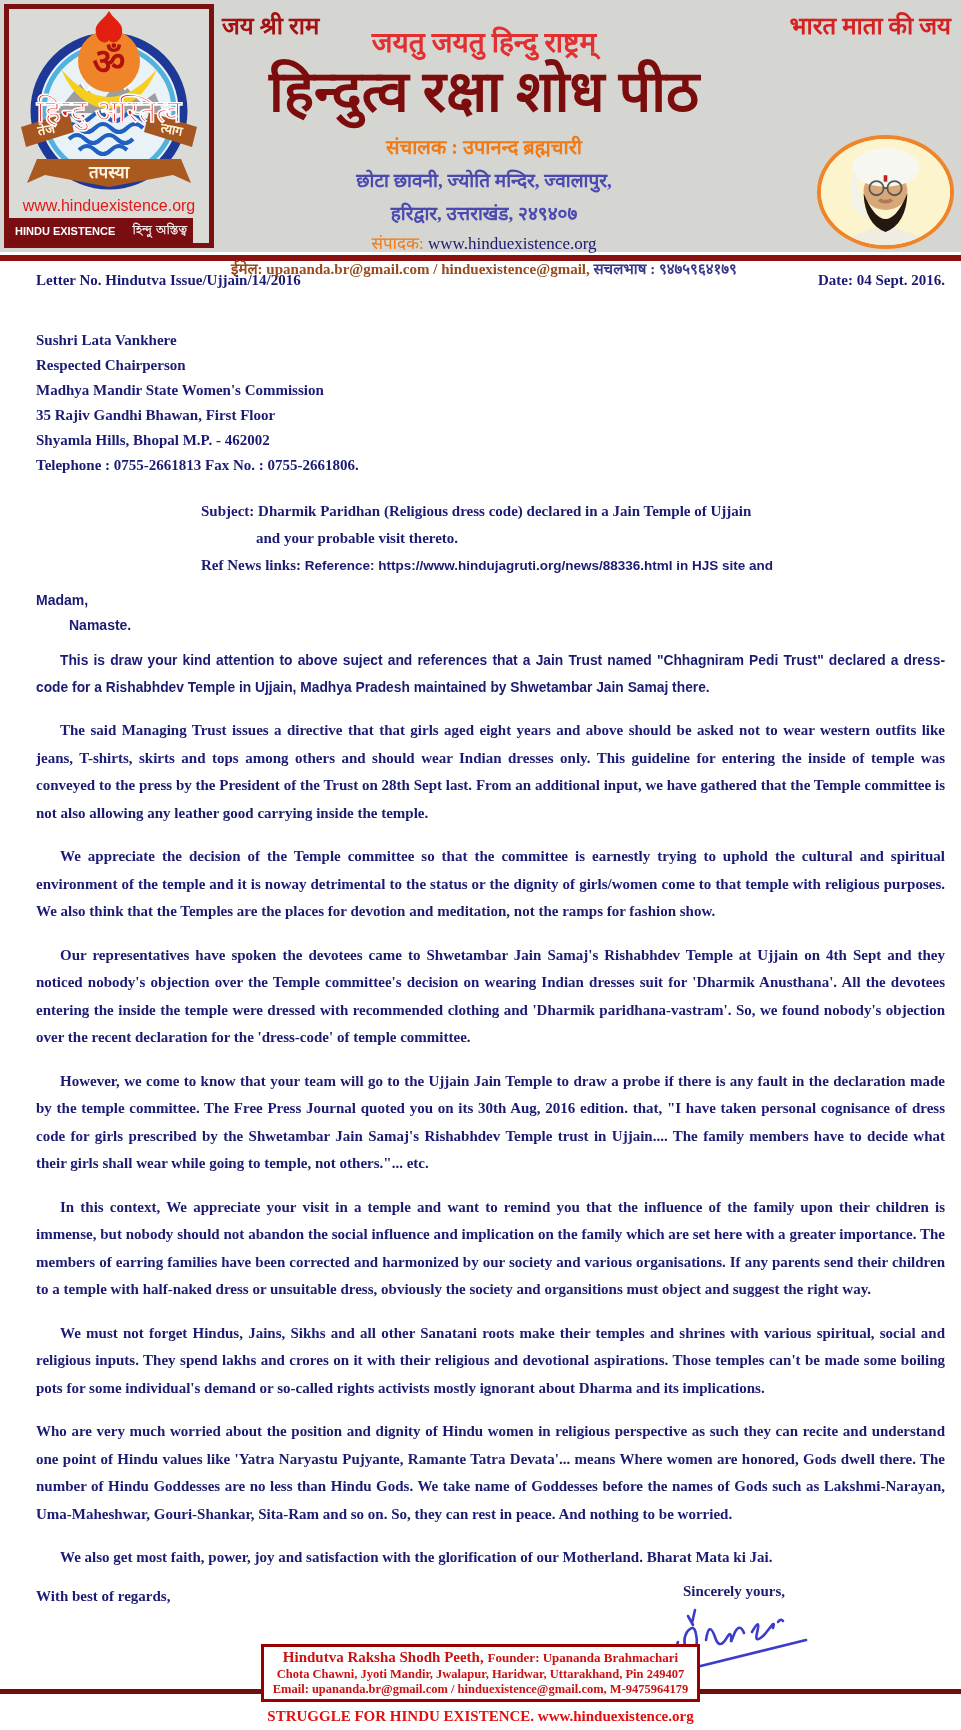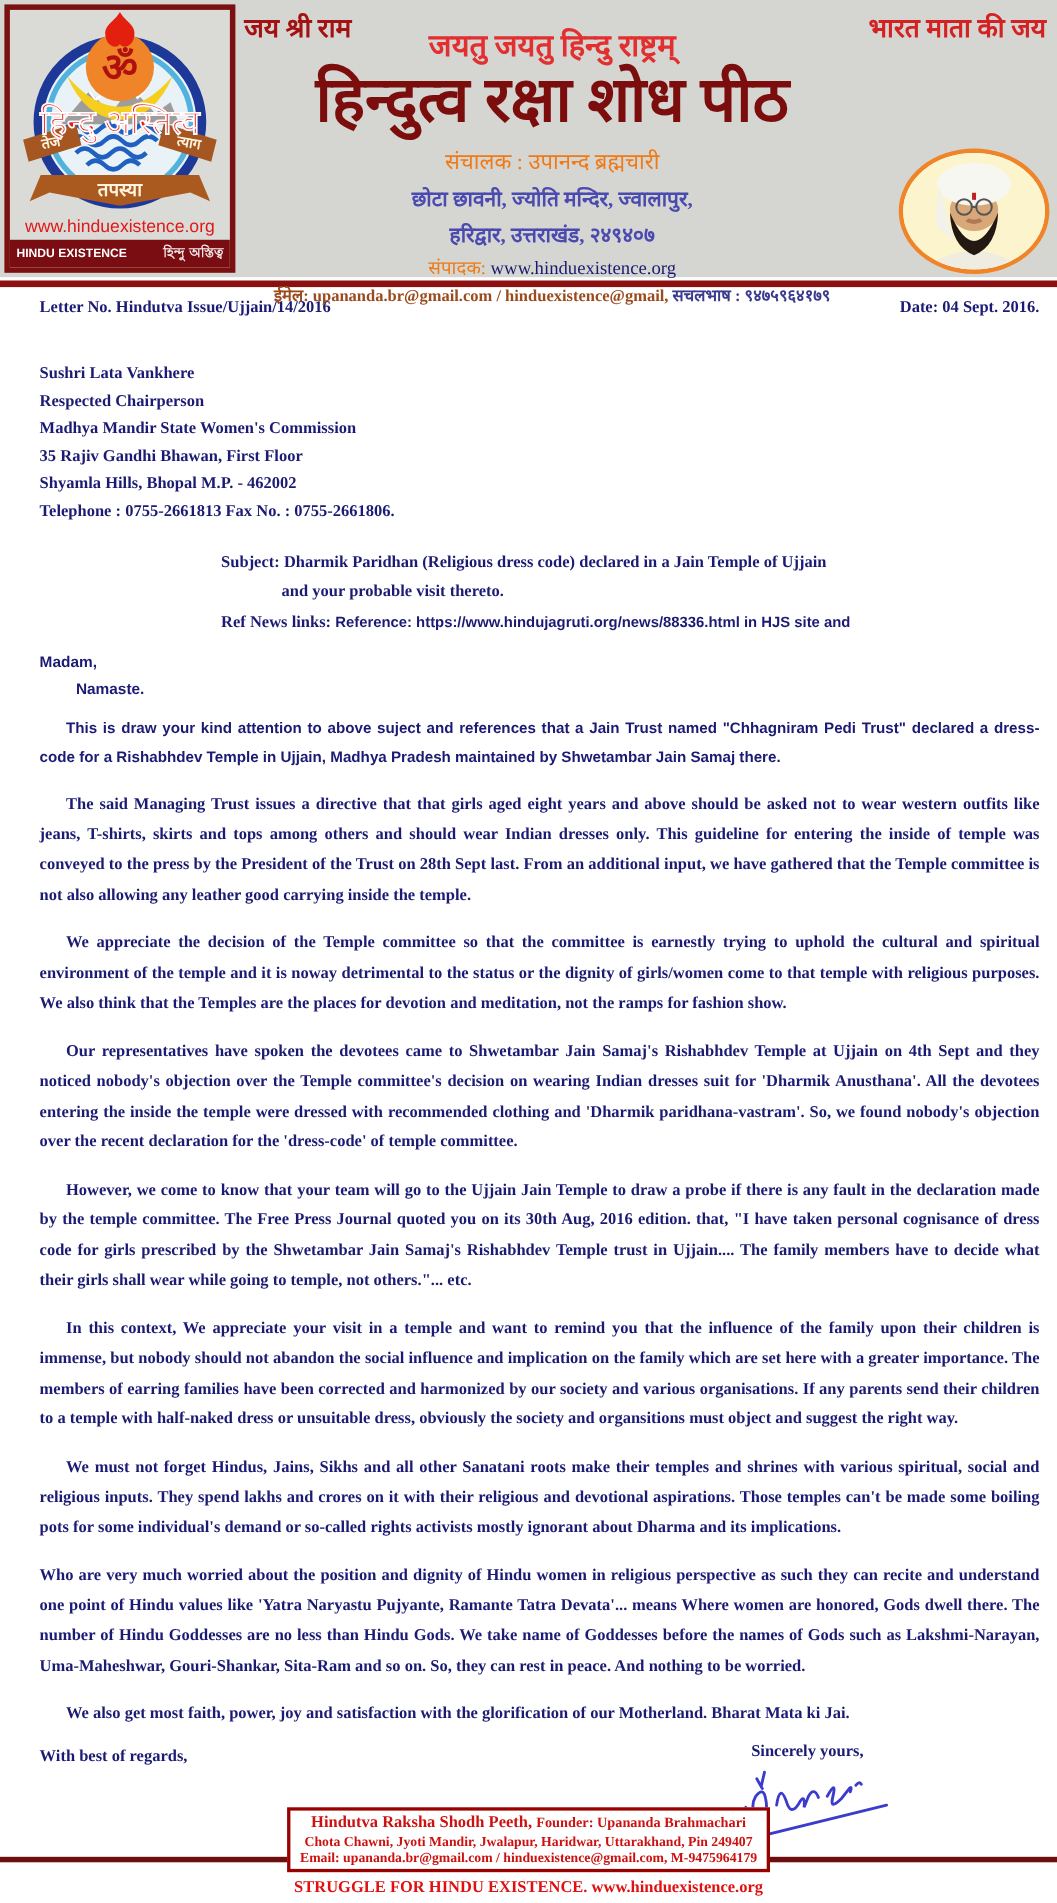--- a/index.html
+++ b/index.html
@@ -11,38 +11,38 @@
   }
 
   
   .letterhead { position: relative; height: 252px; background: #d5d5d2; }
 
   .logo-box {
     position: absolute; left: 4px; top: 4px; width: 210px; height: 244px;
     background: #dadad7; border: 5px solid #7b1010; overflow: hidden;
   }
   .logo-bar {
-    position: absolute; left: 0; right: 0; bottom: 0; height: 25px;
+    position: absolute; left: 0; right: 16px; bottom: 0; height: 25px;
     background: #7a0d12; display: flex; justify-content: space-between; align-items: center;
     padding: 0 6px;
   }
   .logo-bar .en { color: #ffffff; font-family: "Liberation Sans", sans-serif; font-weight: bold; font-size: 11px; }
   .logo-bar .bn { color: #f3e9e9; font-family: "DejaVu Sans", sans-serif; font-weight: bold; font-size: 12px; }
 
   .head-top-row {
     position: absolute; left: 222px; right: 10px; top: 8px;
     display: flex; justify-content: space-between; font-weight: bold; font-size: 24px;
   }
   .slogan-left { color: #a31212; }
   .slogan-right { color: #d42222; }
 
-  .head-center { position: absolute; left: 233px; top: 28px; width: 538px; text-align: center; }
+  .head-center { position: absolute; left: 215px; top: 28px; width: 538px; text-align: center; }
   .jayatu { color: #e23030; font-size: 28px; font-weight: bold; line-height: 30px; }
   .main-title { color: #7b0d0d; font-size: 57px; font-weight: bold; line-height: 64px; margin-top: 2px; white-space: nowrap; }
-  .director { color: #f07a16; font-size: 20px; font-weight: normal; margin-top: 9px; }
+  .director { color: #f07a16; font-size: 20px; font-weight: bold; margin-top: 9px; }
   .addr { color: #4a4ab0; font-size: 19px; font-weight: bold; margin-top: 7px; }
   .editor-line { margin-top: 5px; font-size: 17px; font-weight: normal; }
   .editor-label { color: #f07a16; }
   .editor-url { color: #191970; }
   .email-line { margin-top: 4px; font-size: 15px; font-weight: bold; white-space: nowrap; }
   .email-label, .email-text { color: #9a4a1c; }
   .phone-text { color: #3a3a8e; }
 
   .photo {
     position: absolute; right: 7px; top: 135px; width: 137px; height: 114px;

